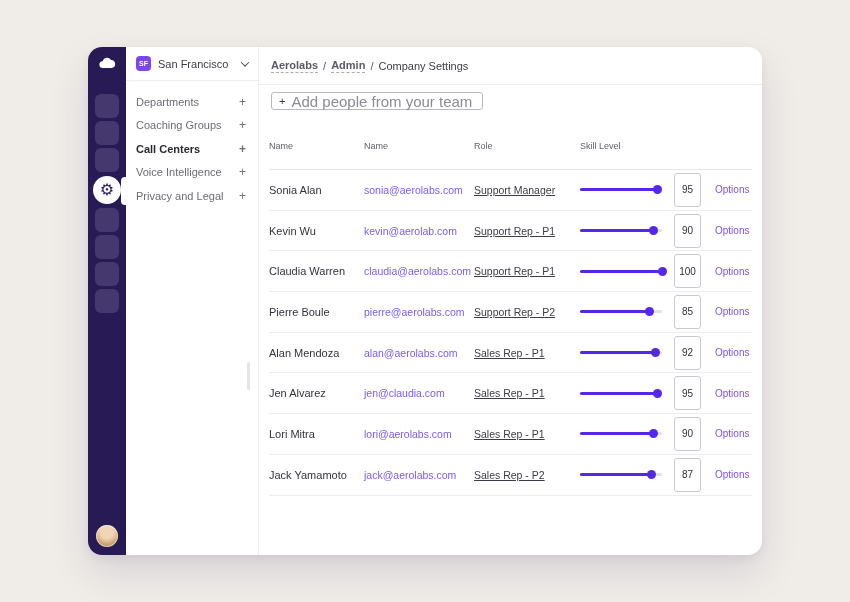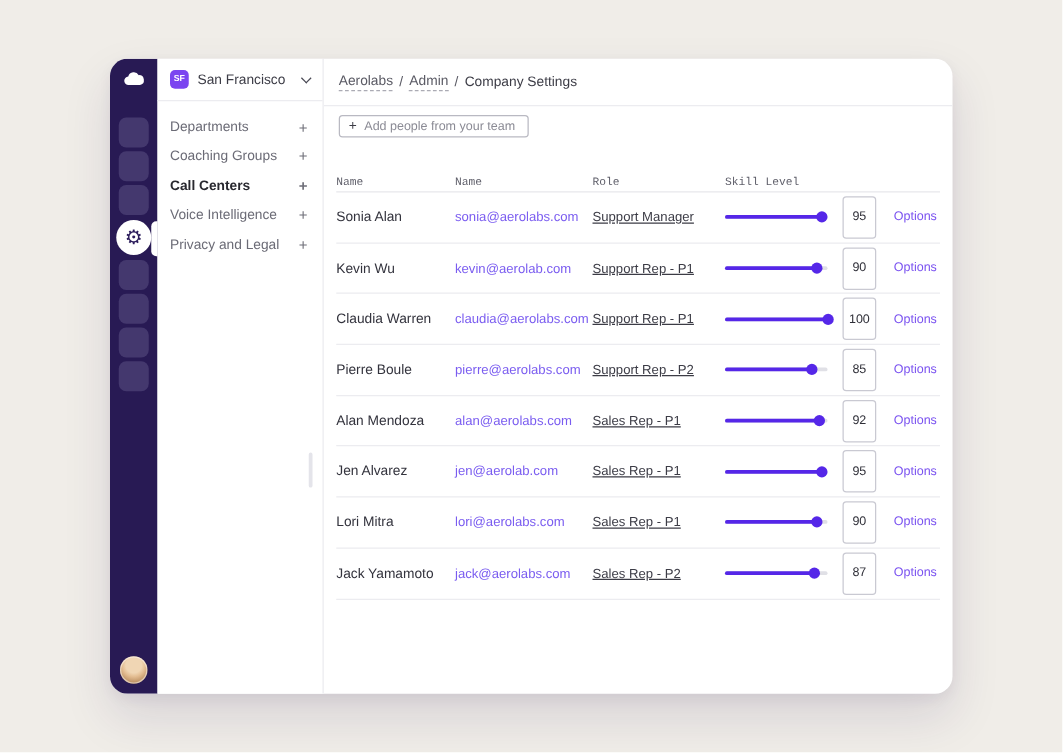--- a/index.html
+++ b/index.html
@@ -32,31 +32,31 @@
   .workspace-name { font-size:11px; color:#3c3c46; }
   .chevron { margin-left:auto; width:6px; height:6px; border-right:1.4px solid #4a4a55; border-bottom:1.4px solid #4a4a55; transform:rotate(45deg) translate(-1px,-1px); }
   .menu { padding:9px 12px 0 10px; }
   .menu-item { height:23.5px; display:flex; align-items:center; font-size:11px; color:#6b6b76; cursor:pointer; }
   .menu-item.active { color:#28282f; font-weight:bold; }
   .menu-plus { margin-left:auto; font-size:12px; color:#6f6f79; line-height:1; }
   .sb-scroll { position:absolute; left:121px; top:315px; width:3px; height:28px; border-radius:2px; background:#e4e4ea; }
   
   .main { flex:1; display:flex; flex-direction:column; min-width:0; }
   .crumbbar { height:38px; border-bottom:1px solid #ececf0; display:flex; align-items:center; padding:0 12px; gap:5px; font-size:11px; color:#5a5a64; }
-  .crumb-link { color:#5a5a64; border-bottom:1px dashed #ababb4; padding-bottom:1px; cursor:pointer; }
+  .crumb-link { color:#5a5a64; border-bottom:1px dashed #ababb4; padding-bottom:1px; cursor:pointer;font-weight:bold; }
   .crumb-cur { color:#3c3c46; }
   .content { flex:1; padding:0 10px; display:flex; flex-direction:column; }
   .title { margin:8px 0 0 2px; font-size:19px; font-weight:bold; color:#25252e; letter-spacing:.2px; }
   .add-btn { margin:7px 0 0 2px; height:18px; align-self:flex-start; display:flex; align-items:center; gap:6px;
     border:1px solid #b9b9c2; border-radius:3px; background:#fff; padding:0 10px 0 7px; cursor:pointer; }
   .add-btn .plus { font-size:11px; color:#3c3c46; line-height:1; }
-  .add-btn .lbl { font-size:10px; color:#8b8b95; }
+  .add-btn .lbl { font-size:15px; color:#8b8b95; }
   .agents-count { margin:9px 0 0 2px; font-size:9.5px; color:#3f3f49; }
   
-  .thead { display:flex; margin-top:31px; padding-bottom:2px; border-bottom:1px solid #e7e7ec;font-family:Liberation Mono, monospace; }
+  .thead { display:flex; margin-top:31px; padding-bottom:18px; border-bottom:1px solid #e7e7ec; }
   .thead span { font-size:9px; color:#5f5f6a; }
   .col-name { width:95px; flex-shrink:0; }
   .col-email { width:110px; flex-shrink:0; }
   .col-role { width:106px; flex-shrink:0; }
   .col-skill { flex:1; display:flex; align-items:center; }
   .trow { display:flex; align-items:center; height:40.7px; border-bottom:1px solid #ececf0; }
   .a-name { font-size:11px; color:#33333d; }
   .a-email { font-size:10.5px; color:#7a5cf0; cursor:pointer; }
   .a-role { font-size:10.5px; color:#3c3c46;text-decoration:underline; }
   .slider { position:relative; width:82px; height:3px; border-radius:2px; background:#e0e0e6; cursor:pointer; }
@@ -221,21 +221,21 @@
         <span class="slider-fill" style="width: 92%;"></span>
         <span class="slider-thumb" style="left: calc(92% - 4.5px);"></span>
       </span>
       <span class="skill-box">92</span>
       <span class="options">Options</span>
     </span>
   </div>
 
   <div class="trow">
     <span class="col-name a-name">Jen Alvarez</span>
-    <span class="col-email a-email">jen@aerolab.com</span>
+    <span class="col-email a-email">jen@claudia.com</span>
     <span class="col-role a-role">Sales Rep - P1</span>
     <span class="col-skill">
       <span class="slider">
         <span class="slider-fill" style="width: 95%;"></span>
         <span class="slider-thumb" style="left: calc(95% - 4.5px);"></span>
       </span>
       <span class="skill-box">95</span>
       <span class="options">Options</span>
     </span>
   </div>

